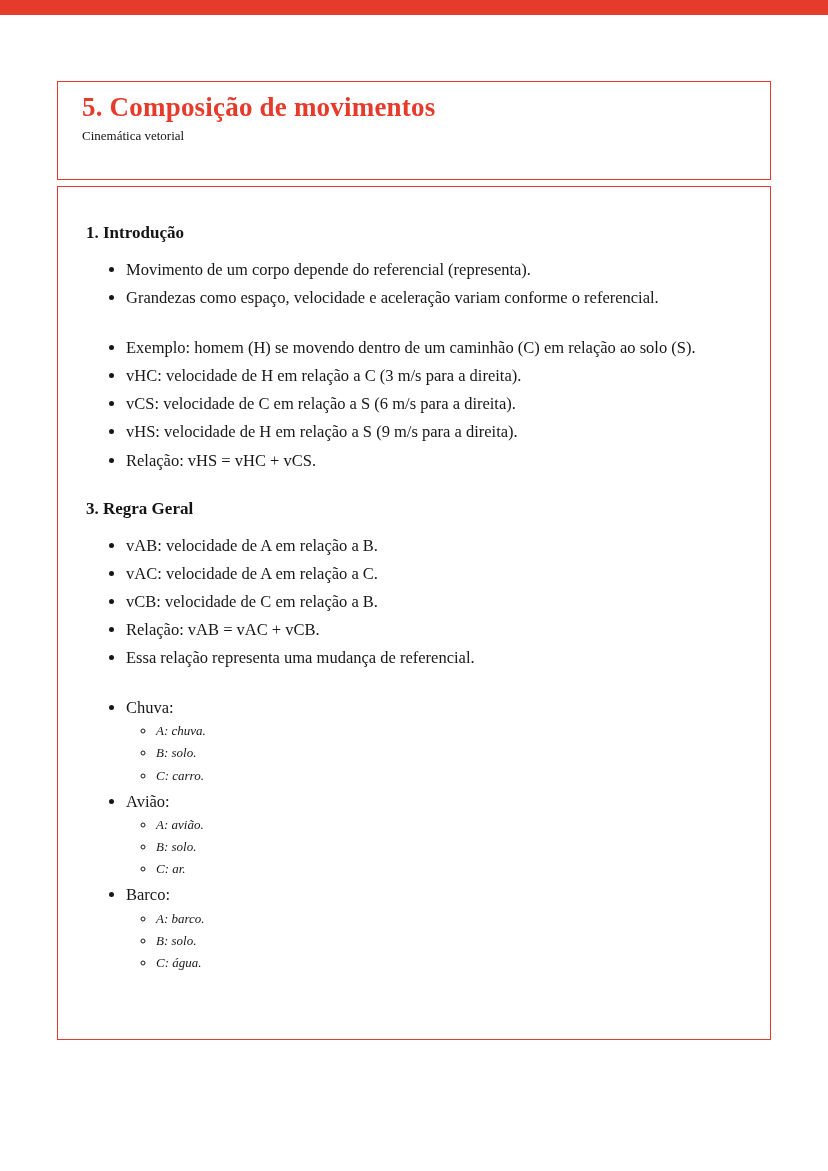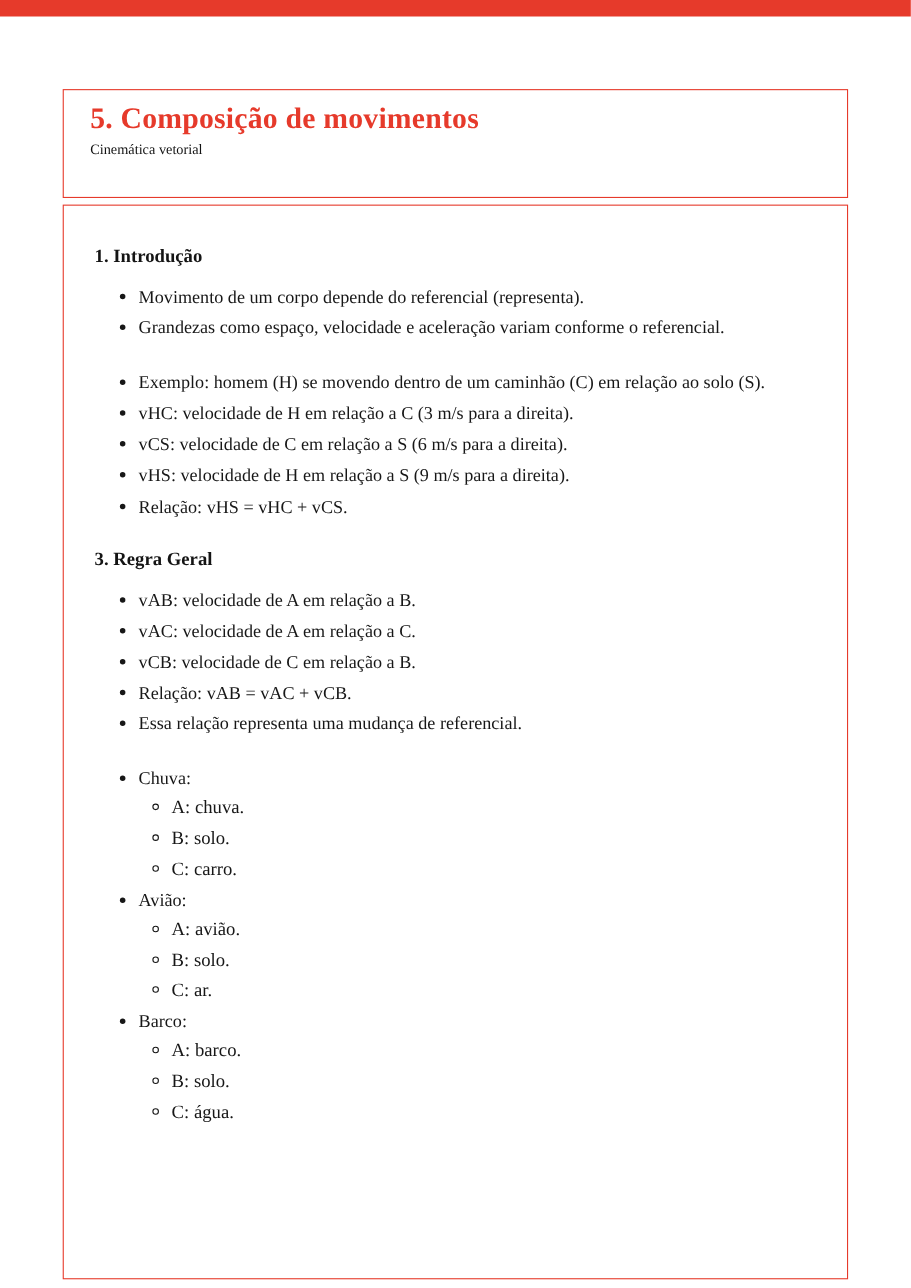--- a/index.html
+++ b/index.html
@@ -43,21 +43,21 @@
     letter-spacing:0.2px;
   }
   .doc-subtitle{
     margin:5px 0 0 0;
     font-size:13px;
     font-weight:normal;
     color:#121212;
   }
   .content-box{
     top:186px;
-    height:977px;
+    height:854px;
     padding:14px 30px 20px 28px;
     overflow:hidden;
   }
   .section-heading{
     font-size:17px;
     font-weight:bold;
     margin:22px 0 15px 0;
     color:#141414;
   }
   ul.bullet-list{
@@ -67,21 +67,22 @@
     font-size:16.5px;
   }
   ul.bullet-list > li{
     margin-bottom:5px;
     line-height:1.4;
   }
   ul.sub-list{
     list-style-type:circle;
     margin:3px 0 0 0;
     padding-left:30px;
-    font-size:17px;
+    font-size:13px;
+    font-style:italic;
   }
   ul.sub-list > li{
     margin-bottom:4px;
     line-height:1.4;
   }
 </style>
 </head>
 <body>
 
 <div class="top-bar"></div>

